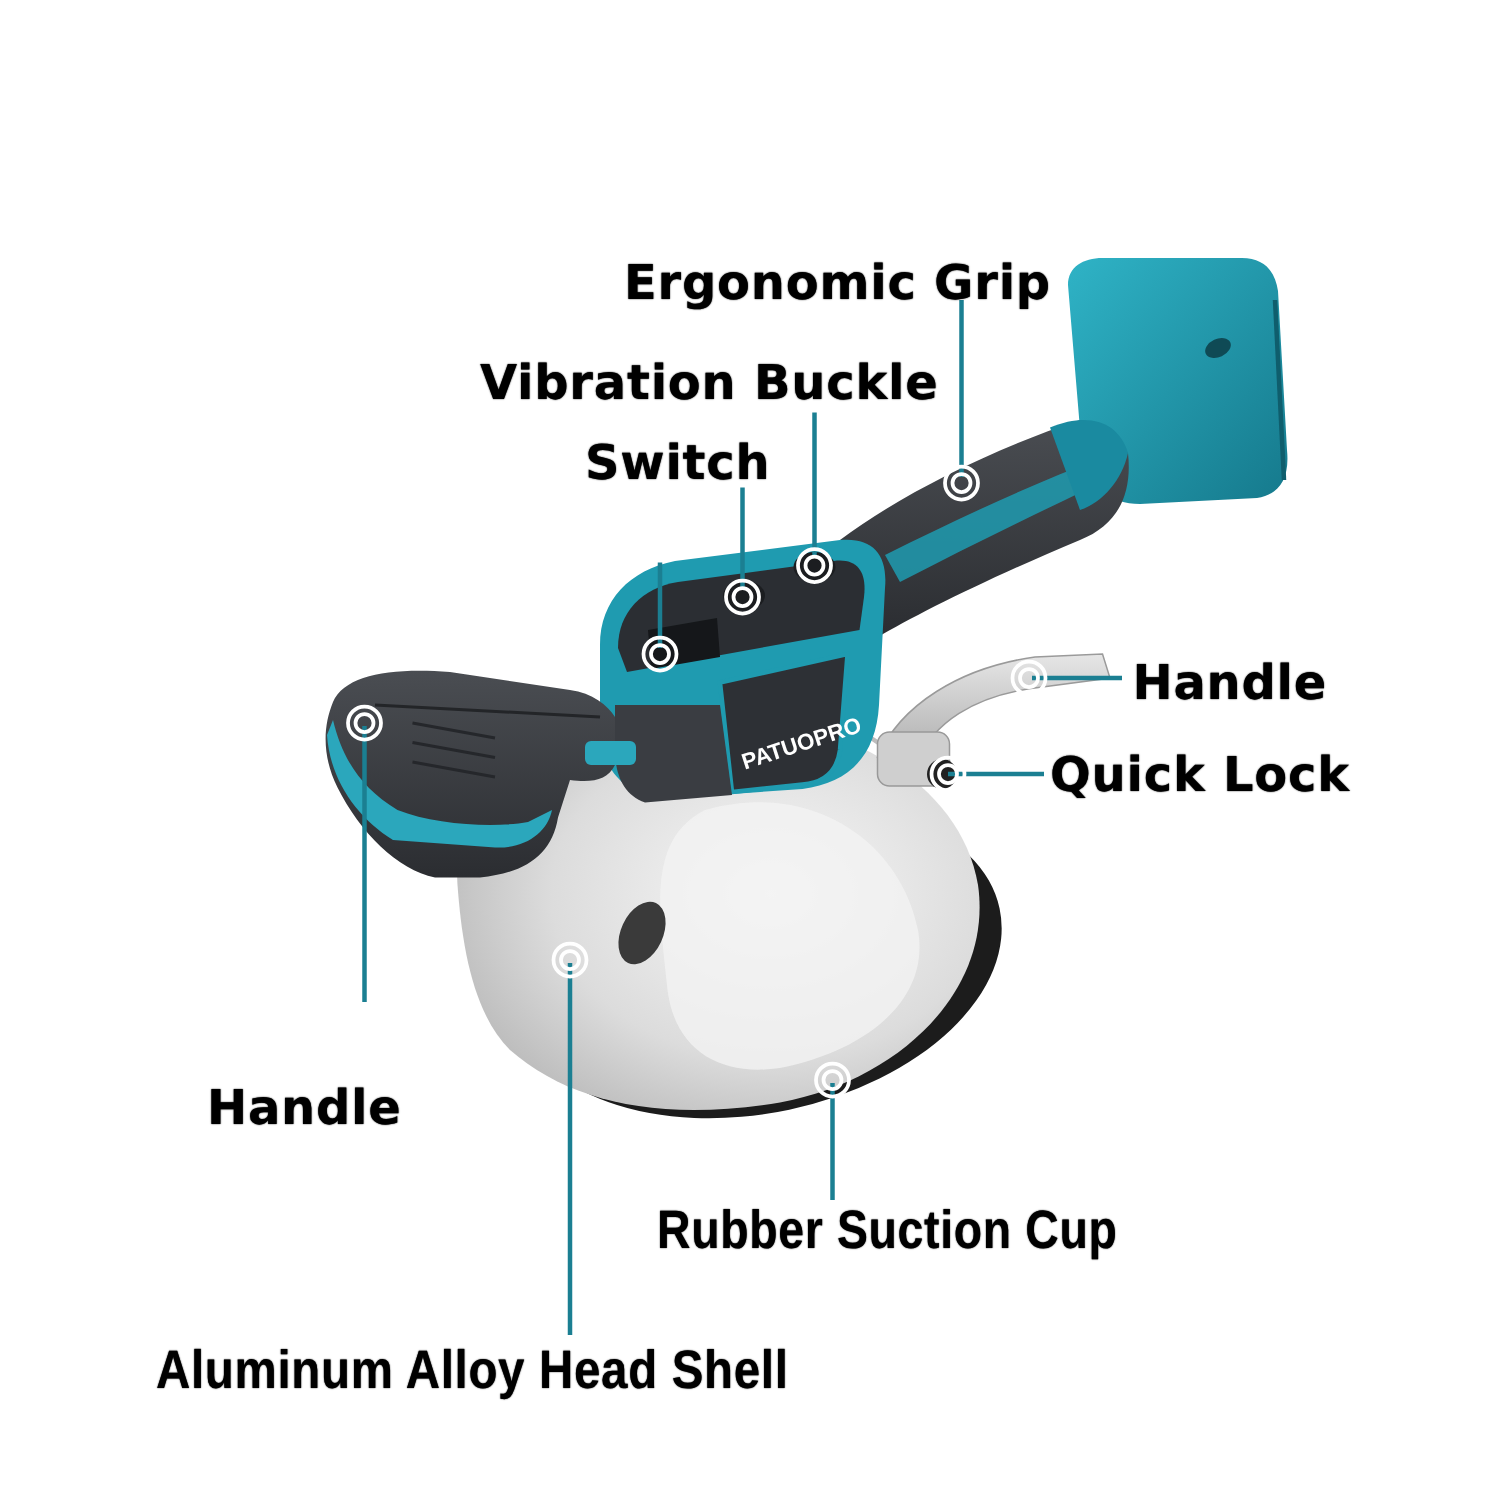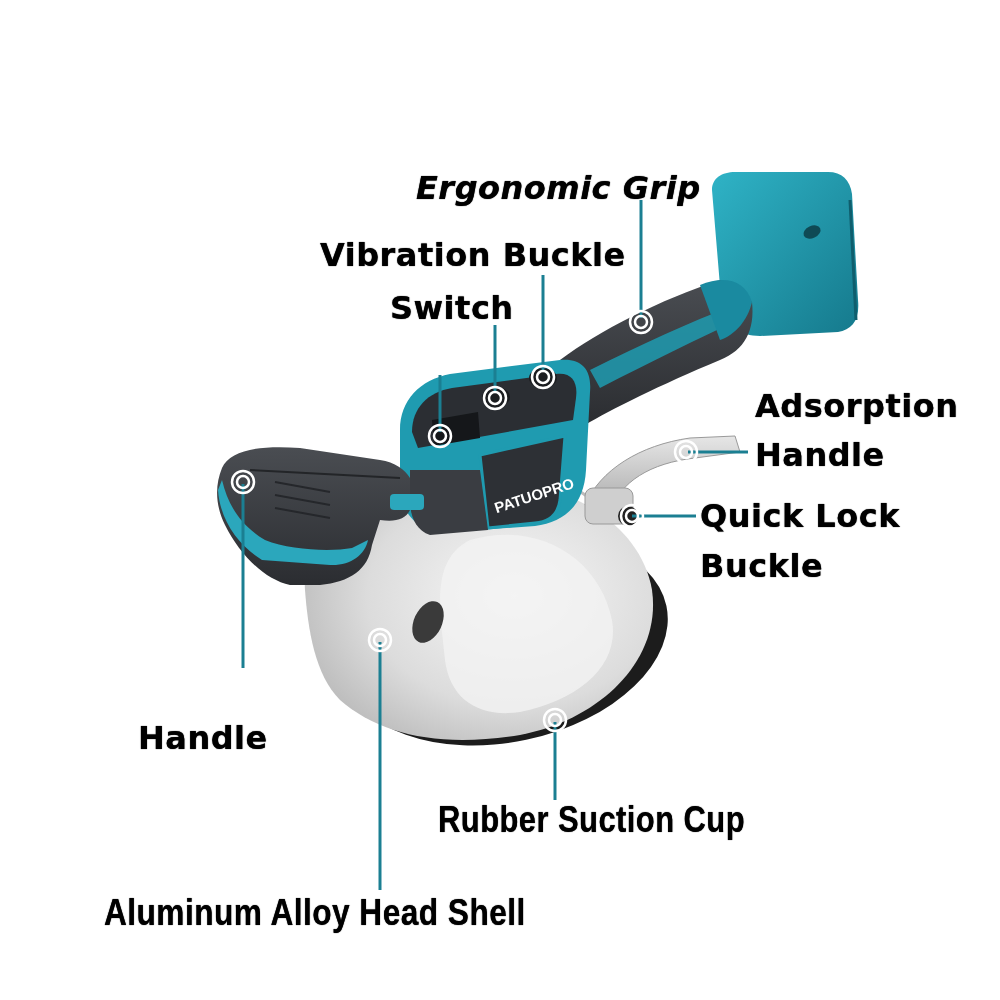--- a/index.html
+++ b/index.html
@@ -122,27 +122,25 @@
         <circle cx="632" cy="516" r="11"></circle>
       <circle cx="243" cy="482" r="6"></circle>
         <circle cx="243" cy="482" r="11"></circle>
       <circle cx="380" cy="640" r="6"></circle>
         <circle cx="380" cy="640" r="11"></circle>
       <circle cx="555" cy="720" r="6"></circle>
         <circle cx="555" cy="720" r="11"></circle>
     </g>
   </svg>
 
-  <div class="label" style="left:416px;top:163px;font-style:italic;">Ergonomic Grip</div>
+  <div class="label" style="left:416px;top:163px;">Ergonomic Grip</div>
   <div class="label" style="left:320px;top:230px;">Vibration Buckle</div>
   <div class="label" style="left:390px;top:283px;">Switch</div>
 
-  <div class="label" style="left:755px;top:381px;">Adsorption</div>
   <div class="label" style="left:755px;top:430px;">Handle</div>
 
   <div class="label" style="left:700px;top:491px;">Quick Lock</div>
-  <div class="label" style="left:700px;top:541px;">Buckle</div>
 
   <div class="label" style="left:138px;top:713px;">Handle</div>
 
   <div class="label condensed" style="left:438px;top:795px;transform:scaleX(0.86);">Rubber Suction Cup</div>
   <div class="label condensed" style="left:104px;top:888px;transform:scaleX(0.88);">Aluminum Alloy Head Shell</div>
 </div>
 
 </body></html>

